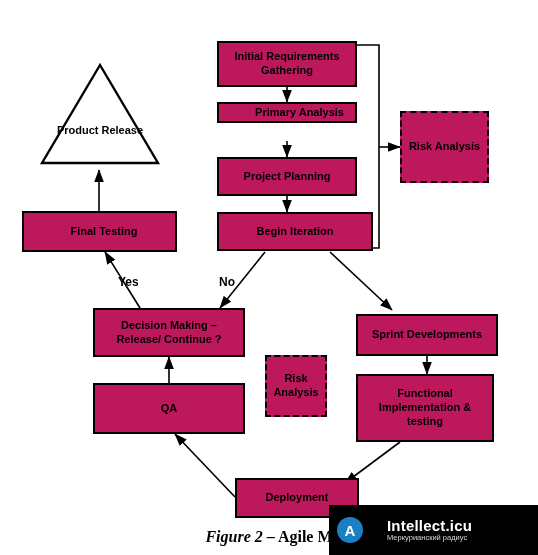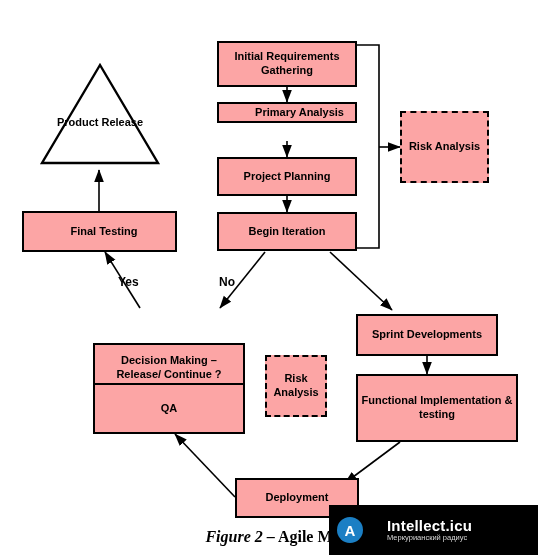--- a/index.html
+++ b/index.html
@@ -20,21 +20,21 @@
     left: 0;
     top: 0;
     width: 538px;
     height: 555px;
     pointer-events: none;
   }
   .node {
     position: absolute;
     box-sizing: border-box;
     border: 2px solid #000;
-    background: #fca5a5;
+    background: #be185d;
     display: flex;
     align-items: center;
     justify-content: center;
     text-align: center;
     font-weight: bold;
     font-size: 11px;
     line-height: 1.25;
     color: #000;
     padding: 2px 3px;
   }
@@ -45,20 +45,21 @@
     position: absolute;
   }
   .triangle-label {
     position: absolute;
     width: 100%;
     text-align: center;
     font-weight: bold;
     font-size: 11px;
     line-height: 1.25;
     color: #000;
+    margin-top: 8px;
   }
   .edge-label {
     position: absolute;
     font-weight: bold;
     font-size: 12px;
     color: #000;
   }
   .caption {
     position: absolute;
     left: 0;
@@ -150,21 +151,21 @@
   </div>
 
   <div class="node" style="left:217px; top:102px; width:140px; height:21px;padding-left:28px;">
     <span>Primary Analysis</span>
   </div>
 
   <div class="node" style="left:217px; top:157px; width:140px; height:39px;">
     <span>Project Planning</span>
   </div>
 
-  <div class="node" style="left:217px; top:212px; width:140px; height:39px;">
+  <div class="node" style="left:217px; top:212px; width:156px; height:39px;">
     <span>Begin Iteration</span>
   </div>
 
   <div class="node dashed" style="left:400px; top:111px; width:89px; height:72px;">
     <span>Risk Analysis</span>
   </div>
 
   <div class="triangle-wrap" style="left:39px; top:62px; width:122px; height:104px;">
     <svg width="122" height="104" viewBox="0 0 122 104">
       <polygon points="61,3 119,101 3,101" fill="#fff" stroke="#000" stroke-width="2.4"></polygon>
@@ -172,37 +173,37 @@
     <div class="triangle-label" style="top:54px; left:0;">Product Release</div>
   </div>
 
   <div class="node" style="left:22px; top:211px; width:155px; height:41px;padding-left:12px;">
     <span>Final Testing</span>
   </div>
 
   <div class="edge-label" style="left:118px; top:275px;">Yes</div>
   <div class="edge-label" style="left:219px; top:275px;">No</div>
 
-  <div class="node" style="left:93px; top:308px; width:152px; height:49px;margin-top:35px;">
+  <div class="node" style="left:93px; top:308px; width:152px; height:49px;">
     <span>Decision Making – Release/ Continue ?</span>
   </div>
 
   <div class="node" style="left:93px; top:383px; width:152px; height:51px;">
     <span>QA</span>
   </div>
 
   <div class="node dashed" style="left:265px; top:355px; width:62px; height:62px;">
     <span>Risk Analysis</span>
   </div>
 
   <div class="node" style="left:356px; top:314px; width:142px; height:42px;">
     <span>Sprint Developments</span>
   </div>
 
-  <div class="node" style="left:356px; top:374px; width:162px; height:68px;">
+  <div class="node" style="left:356px; top:374px; width:138px; height:68px;">
     <span>Functional Implementation &amp; testing</span>
   </div>
 
   <div class="node" style="left:235px; top:478px; width:124px; height:40px;">
     <span>Deployment</span>
   </div>
 
   <div class="caption" style="top:528px;">
     <span>Figure 2</span><span class="cap-rest"> – Agile M</span>
   </div>

